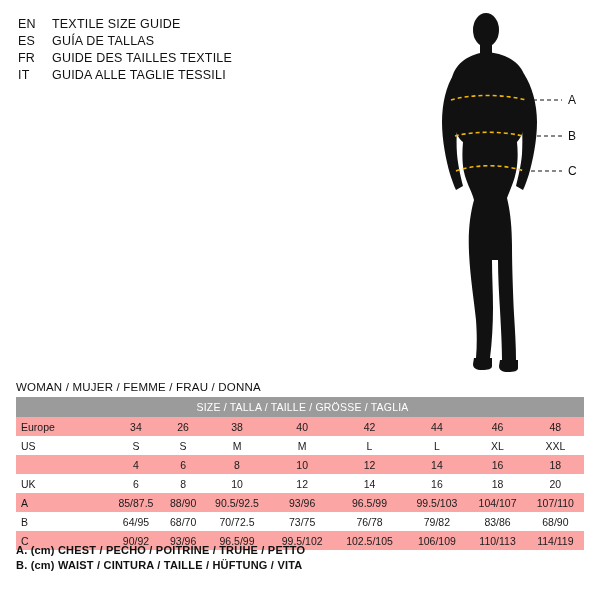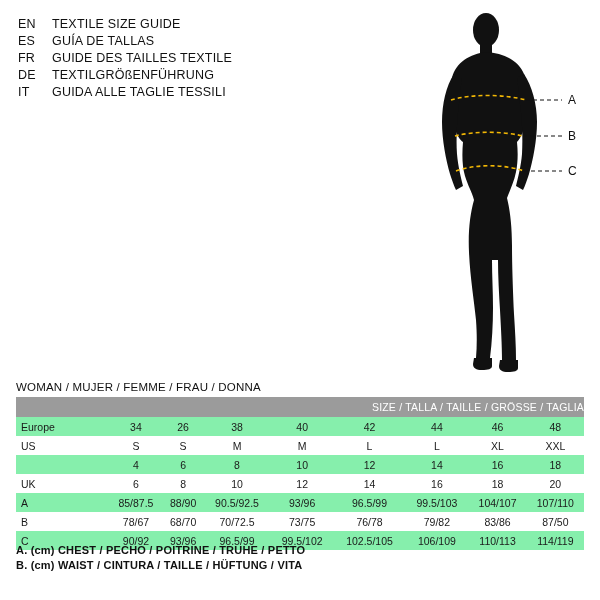--- a/index.html
+++ b/index.html
@@ -85,27 +85,27 @@
   }
   table.size-table td.rowhead {
     text-align: left;
     padding-left: 5px;
     width: 88px;
   }
   tr.headrow td {
     background: #9b9b9b;
     color: #ffffff;
     font-weight: normal;
-    text-align: right;
+    text-align: center;
     padding-left: 5px;
     letter-spacing: 0.2px;
     height: 16px;
   }
   tr.shade td {
-    background: #86efac;
+    background: #fca5a5;
   }
   tr.plain td {
     background: #ffffff;
     margin-left: 47px;
   }
 
   
   .legend {
     position: absolute;
     left: 16px;
@@ -130,24 +130,20 @@
       <span class="title-lang">EN</span>
       <span class="title-text">TEXTILE SIZE GUIDE</span>
     </div>
     <div class="title-row">
       <span class="title-lang">ES</span>
       <span class="title-text">GUÍA DE TALLAS</span>
     </div>
     <div class="title-row">
       <span class="title-lang">FR</span>
       <span class="title-text">GUIDE DES TAILLES TEXTILE</span>
-    </div>
-    <div class="title-row">
-      <span class="title-lang">DE</span>
-      <span class="title-text">TEXTILGRÖßENFÜHRUNG</span>
     </div>
     <div class="title-row">
       <span class="title-lang">IT</span>
       <span class="title-text">GUIDA ALLE TAGLIE TESSILI</span>
     </div>
   </div>
 
   <div class="figure">
     <svg width="160" height="365" viewBox="0 0 160 365" xmlns="http://www.w3.org/2000/svg">
       <g fill="#111111">
@@ -265,28 +261,28 @@
           <td>88/90</td>
           <td>90.5/92.5</td>
           <td>93/96</td>
           <td>96.5/99</td>
           <td>99.5/103</td>
           <td>104/107</td>
           <td>107/110</td>
         </tr>
         <tr class="plain">
           <td class="rowhead">B</td>
-          <td>78/67</td>
+          <td>64/95</td>
           <td>68/70</td>
           <td>70/72.5</td>
           <td>73/75</td>
           <td>76/78</td>
           <td>79/82</td>
           <td>83/86</td>
-          <td>87/50</td>
+          <td>68/90</td>
         </tr>
         <tr class="shade">
           <td class="rowhead">C</td>
           <td>90/92</td>
           <td>93/96</td>
           <td>96.5/99</td>
           <td>99.5/102</td>
           <td>102.5/105</td>
           <td>106/109</td>
           <td>110/113</td>

